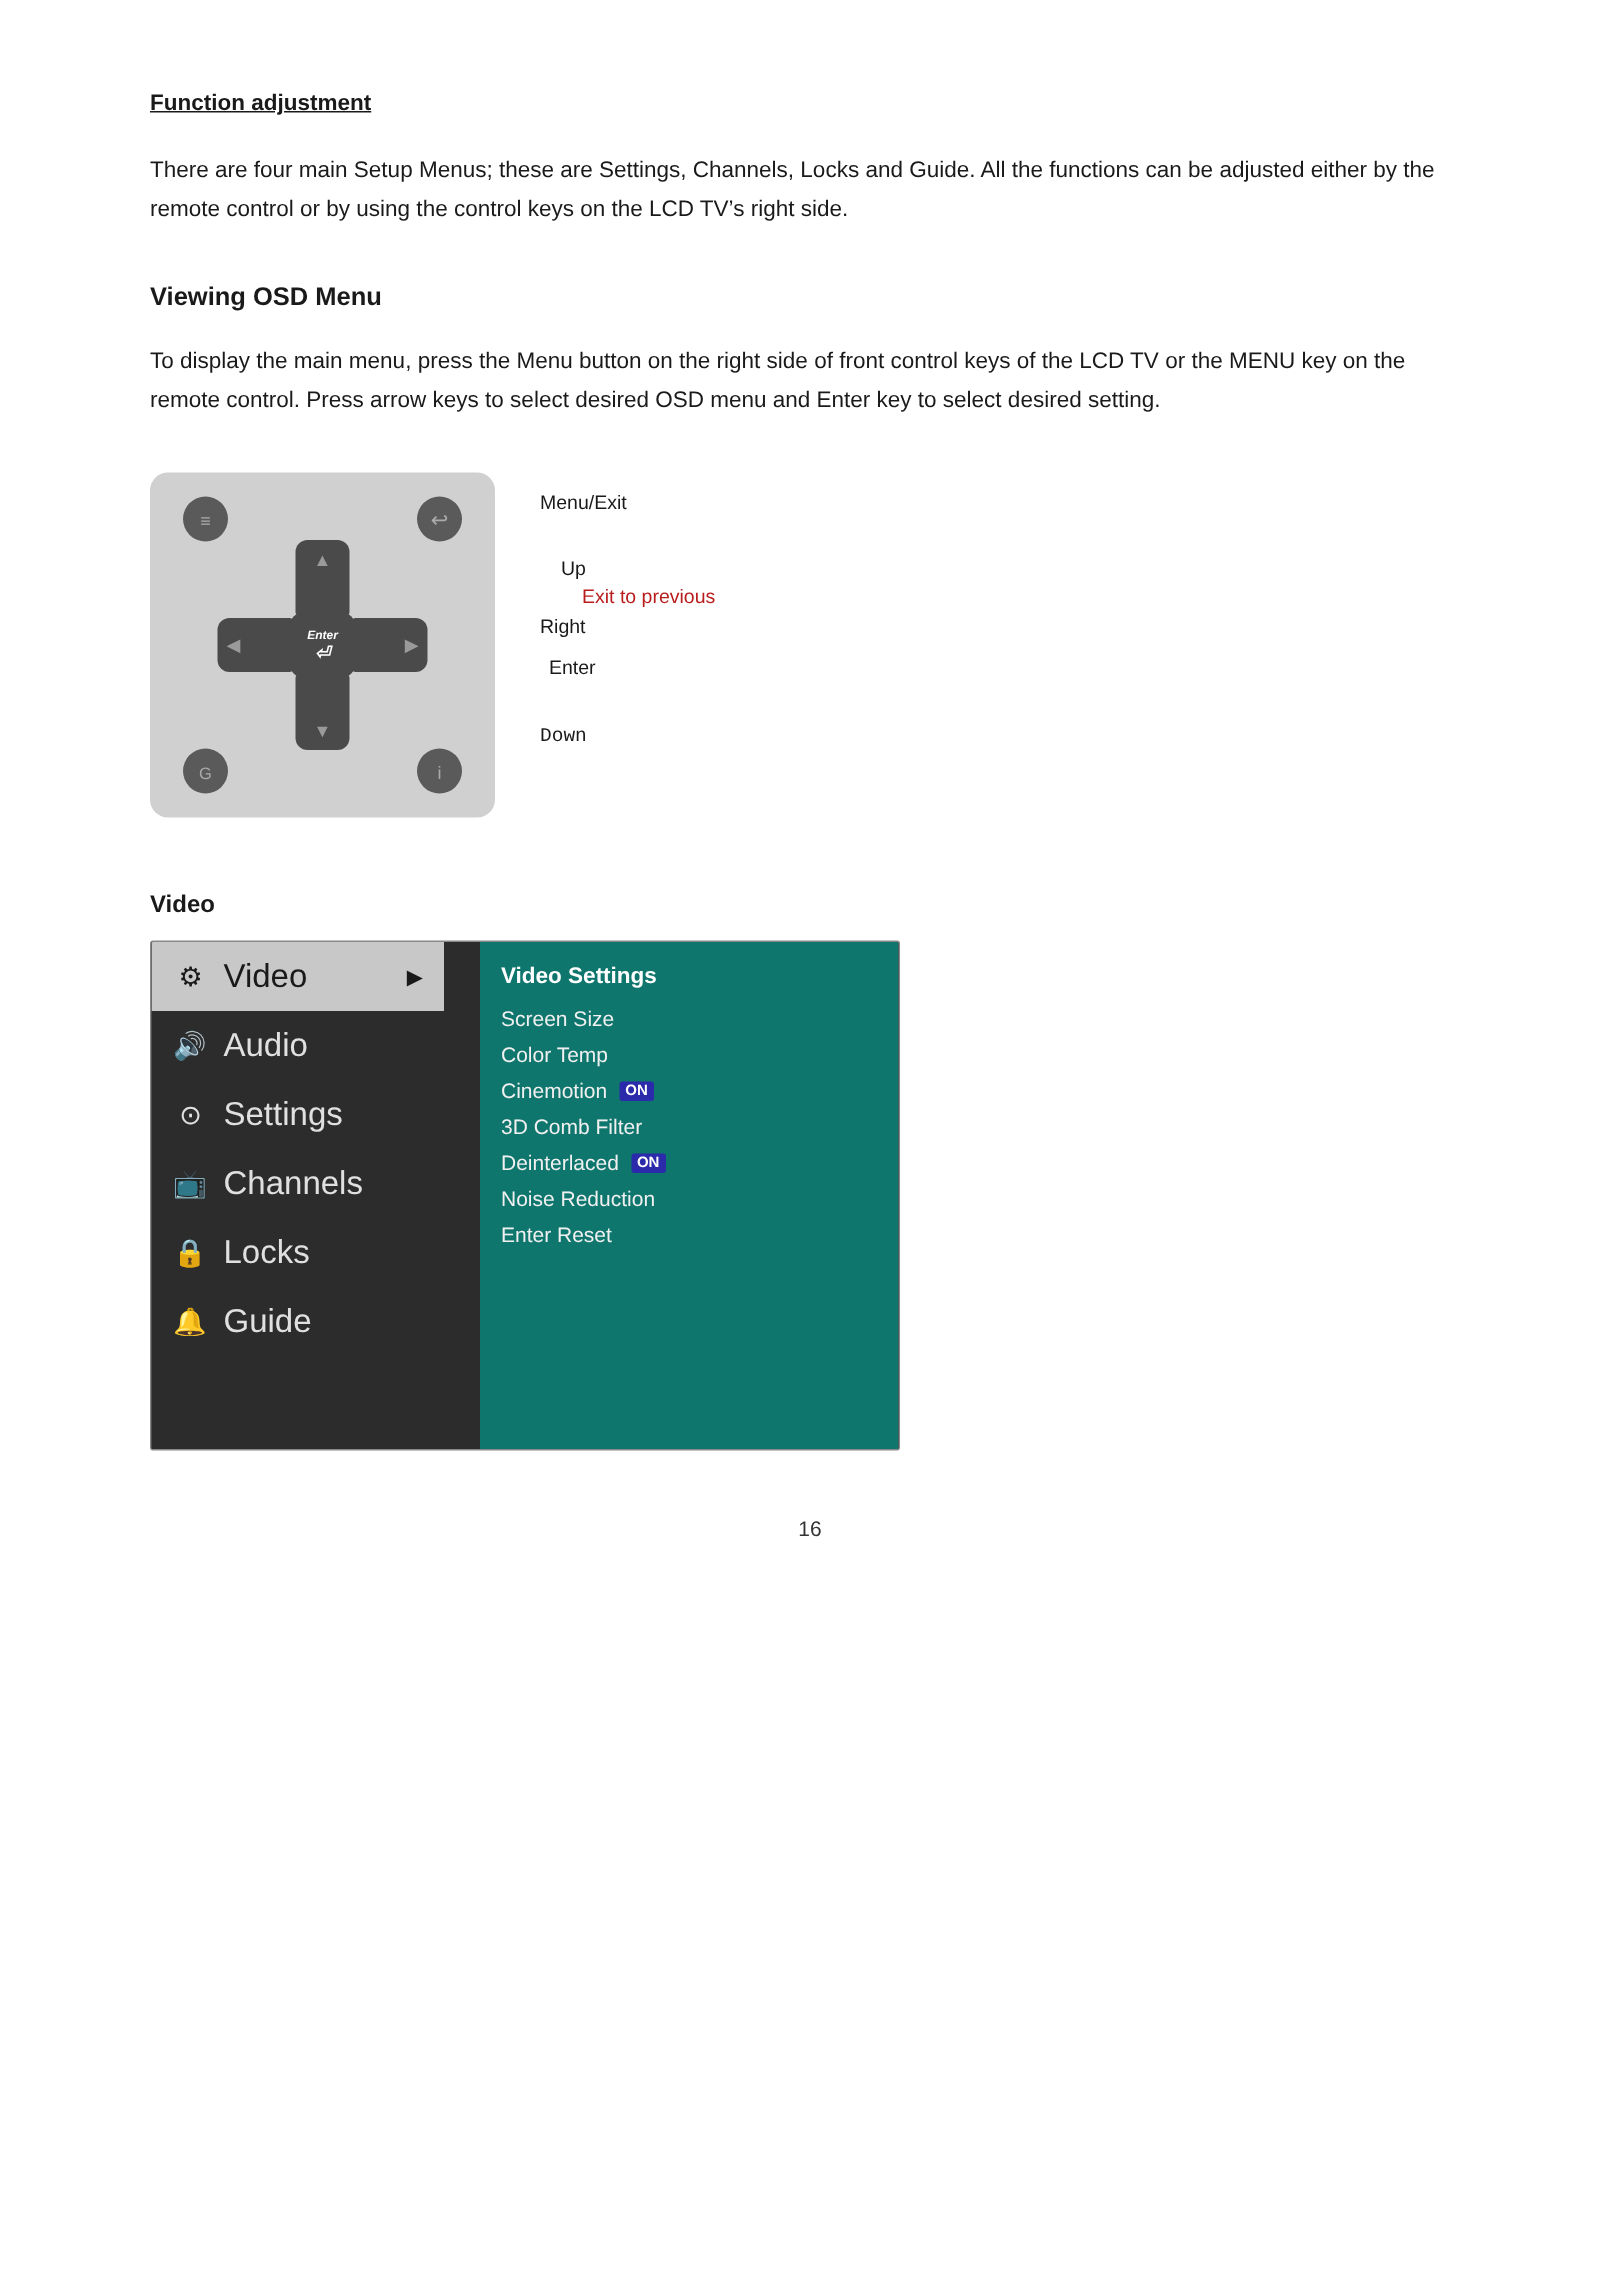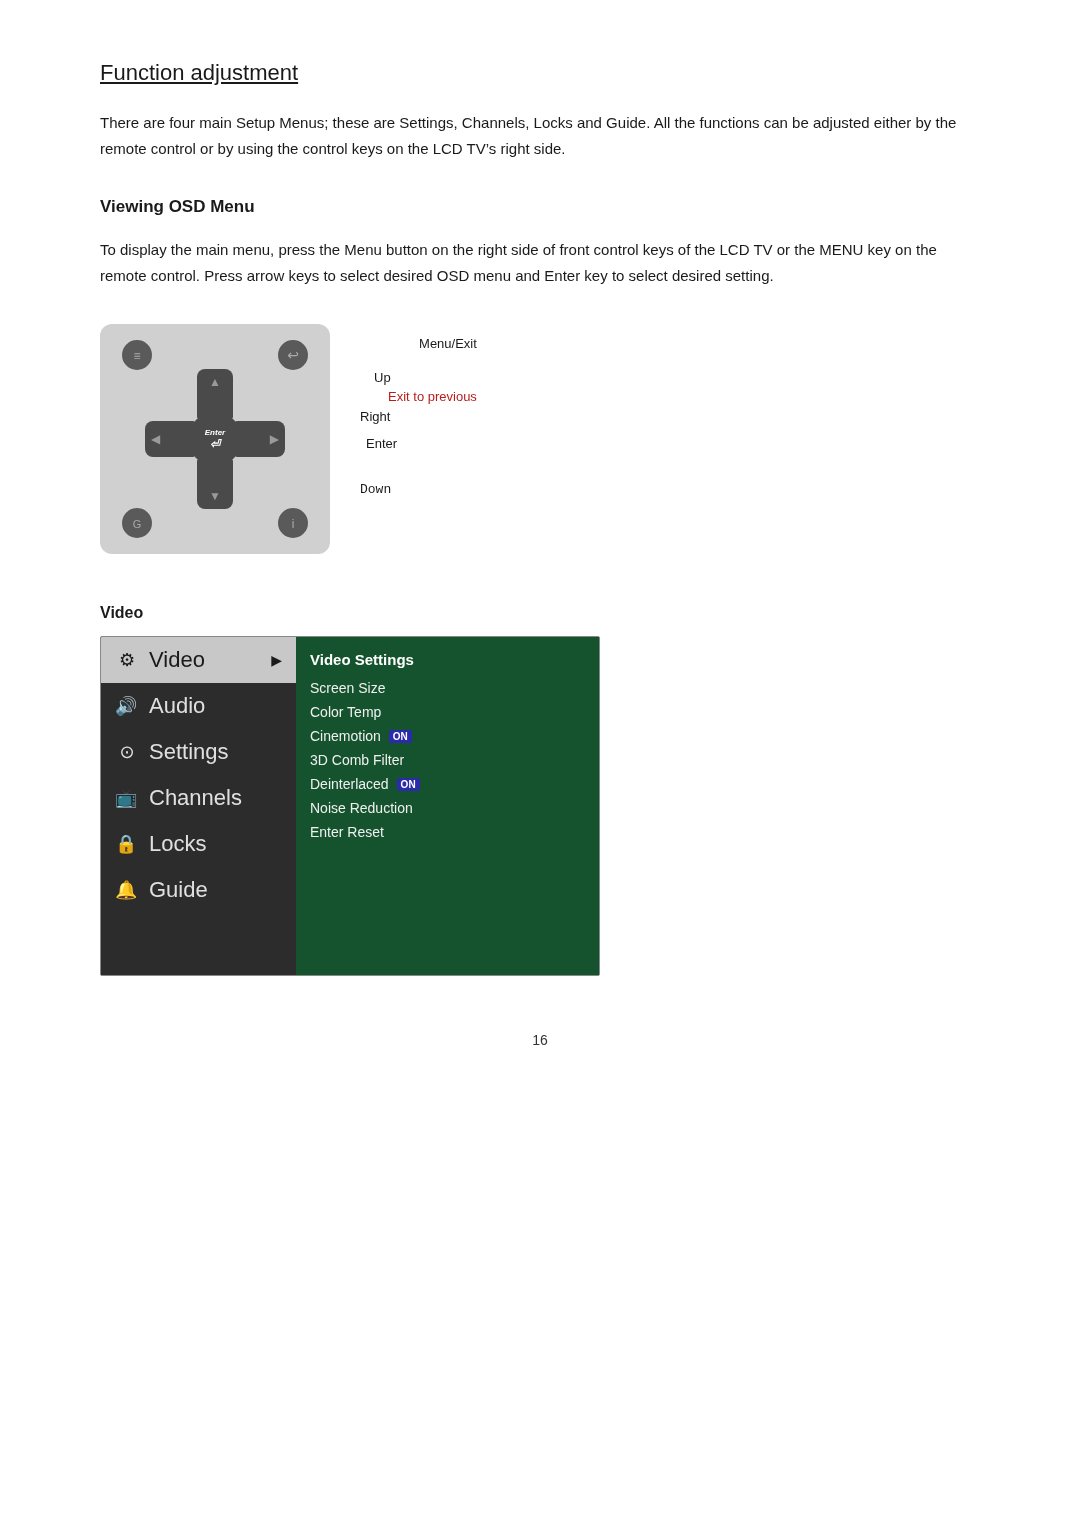--- a/index.html
+++ b/index.html
@@ -8,22 +8,22 @@
       background: #ffffff;
       font-family: Arial, Helvetica, sans-serif;
       font-size: 15px;
       color: #1a1a1a;
       width: 1080px;
       min-height: 1529px;
       padding: 60px 100px 80px 100px;
     }
 
     .section-title {
-      font-size: 22px;
-      font-weight: normal;
+      font-size: 15px;
+      font-weight: bold;
       text-decoration: underline;
       margin-bottom: 24px;
     }
 
     .body-text {
       font-size: 15px;
       line-height: 1.7;
       margin-bottom: 36px;
       color: #1a1a1a;
     }
@@ -250,24 +250,25 @@
       font-size: 22px;
       font-weight: 400;
     }
 
     .osd-menu-item.active .item-label {
       font-weight: 400;
     }
 
     .osd-right {
       flex: 1;
-      background: #14532d;
+      background: #0f766e;
       padding: 10px 14px;
       color: #e0e0e0;
       font-size: 14px;
+      margin-left: 24px;
     }
 
     .osd-right-item {
       padding: 4px 0;
       color: #f0f0f0;
       font-size: 14px;
       display: flex;
       align-items: center;
       gap: 8px;
     }
@@ -284,21 +285,21 @@
       color: white;
       font-size: 10px;
       font-weight: bold;
       padding: 1px 4px;
       border-radius: 2px;
     }
 
     
     .page-number {
       text-align: center;
-      margin-top: 56px;
+      margin-top: 44px;
       font-size: 14px;
       color: #333;
     }
 
     .osd-menu-item .arrow {
       margin-left: auto;
       font-size: 14px;
     }
   </style>
 </head>
@@ -355,21 +356,21 @@
     </div>
     <div class="bottom-btn bottom-btn-right">
       <svg width="30" height="30" viewBox="0 0 30 30">
         <circle cx="15" cy="15" r="14" fill="#5a5a5a"></circle>
         <text x="15" y="20" text-anchor="middle" fill="#aaa" font-size="12">i</text>
       </svg>
     </div>
   </div>
 
   <div class="remote-labels">
-    <div style="margin-bottom: 14px; text-align: right;">
+    <div style="margin-bottom: 24px;">
       <span class="label-text">Menu/Exit</span>
     </div>
     <div style="margin-left: 14px;">
       <div class="label-text">Up</div>
       <div class="label-sub">Exit to previous</div>
     </div>
     <div style="margin-bottom: 8px;">
       <span class="label-text">Right</span>
     </div>
     <div style="margin-bottom: 8px; margin-left: 6px;">

